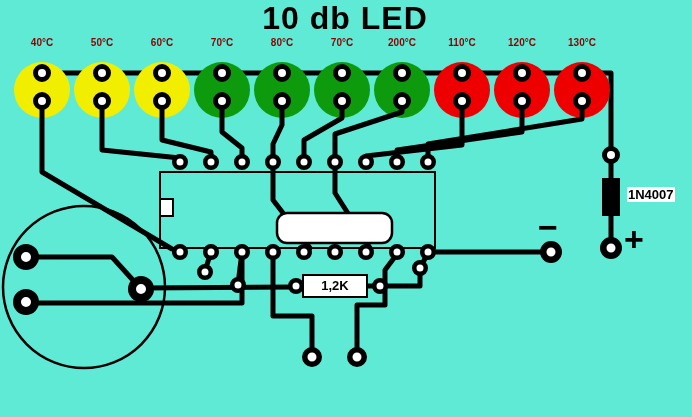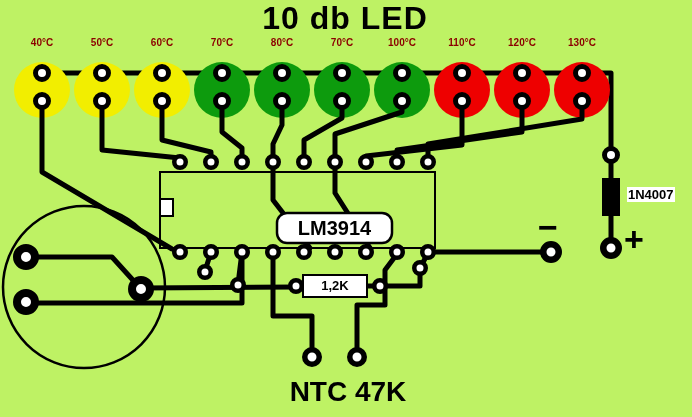--- a/index.html
+++ b/index.html
@@ -1,19 +1,19 @@
 <!DOCTYPE html>
 <html><head>
 <meta charset="utf-8">
 <style>
   html,body{margin:0;padding:0;background:#fff;}
   .board{
     position:relative;
     width:692px;height:417px;
-    background:#bef264;
+    background:#5eead4;
     font-family:"Liberation Sans", sans-serif;
     overflow:hidden;
   }
   svg{position:absolute;left:0;top:0;}
   .trace{fill:none;stroke:#000;stroke-width:5;stroke-linecap:round;stroke-linejoin:round;}
   .lbl{position:absolute;color:#000;white-space:nowrap;}
   .temp-label{position:absolute;top:37px;width:60px;text-align:center;font-size:10px;font-weight:bold;}
   .title{left:190px;top:0px;width:310px;text-align:center;font-size:32px;font-weight:bold;letter-spacing:1px;}
   .ic-label{left:277px;top:214px;width:115px;height:28px;line-height:28px;text-align:center;font-size:20px;font-weight:bold;}
   .pot-label{left:30px;top:259px;width:112px;text-align:center;font-size:40px;font-weight:bold;}
@@ -140,25 +140,23 @@
   </svg>
 
   <div class="lbl title">10 db LED</div>
 
   <div class="temp-label" style="left: 12px; color: rgb(139, 0, 0);">40°C</div>
   <div class="temp-label" style="left: 72px; color: rgb(139, 0, 0);">50°C</div>
   <div class="temp-label" style="left: 132px; color: rgb(139, 0, 0);">60°C</div>
   <div class="temp-label" style="left: 192px; color: rgb(139, 0, 0);">70°C</div>
   <div class="temp-label" style="left: 252px; color: rgb(139, 0, 0);">80°C</div>
   <div class="temp-label" style="left: 312px; color: rgb(139, 0, 0);">70°C</div>
-  <div class="temp-label" style="left: 372px; color: rgb(139, 0, 0);">100°C</div>
+  <div class="temp-label" style="left: 372px; color: rgb(139, 0, 0);">200°C</div>
   <div class="temp-label" style="left: 432px; color: rgb(139, 0, 0);">110°C</div>
   <div class="temp-label" style="left: 492px; color: rgb(139, 0, 0);">120°C</div>
   <div class="temp-label" style="left: 552px; color: rgb(139, 0, 0);">130°C</div>
 
-  <div class="lbl ic-label">LM3914</div>
   <div class="lbl res-label">1,2K</div>
-  <div class="lbl ntc-label">NTC 47K</div>
   <div class="lbl diode-label">1N4007</div>
   <div class="lbl minus-label">−</div>
   <div class="lbl plus-label">+</div>
 
 </div>
 
 </body></html>

